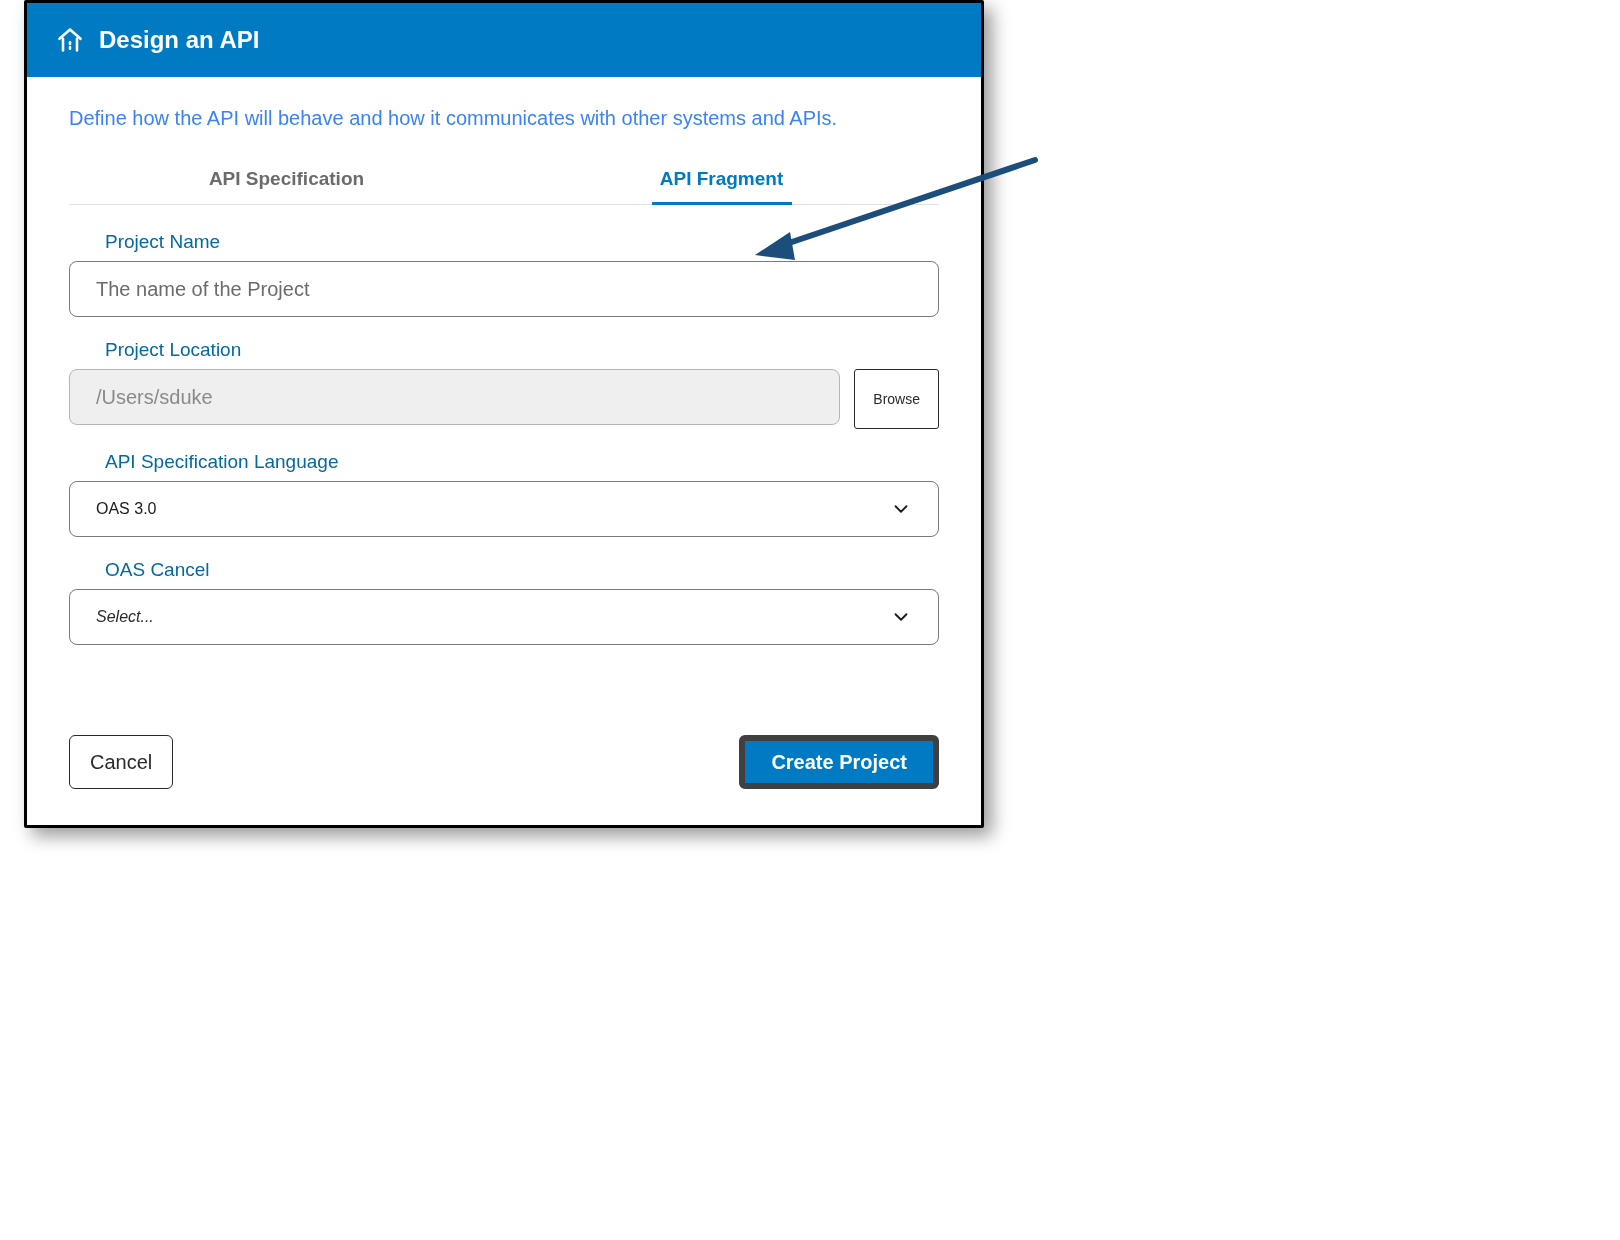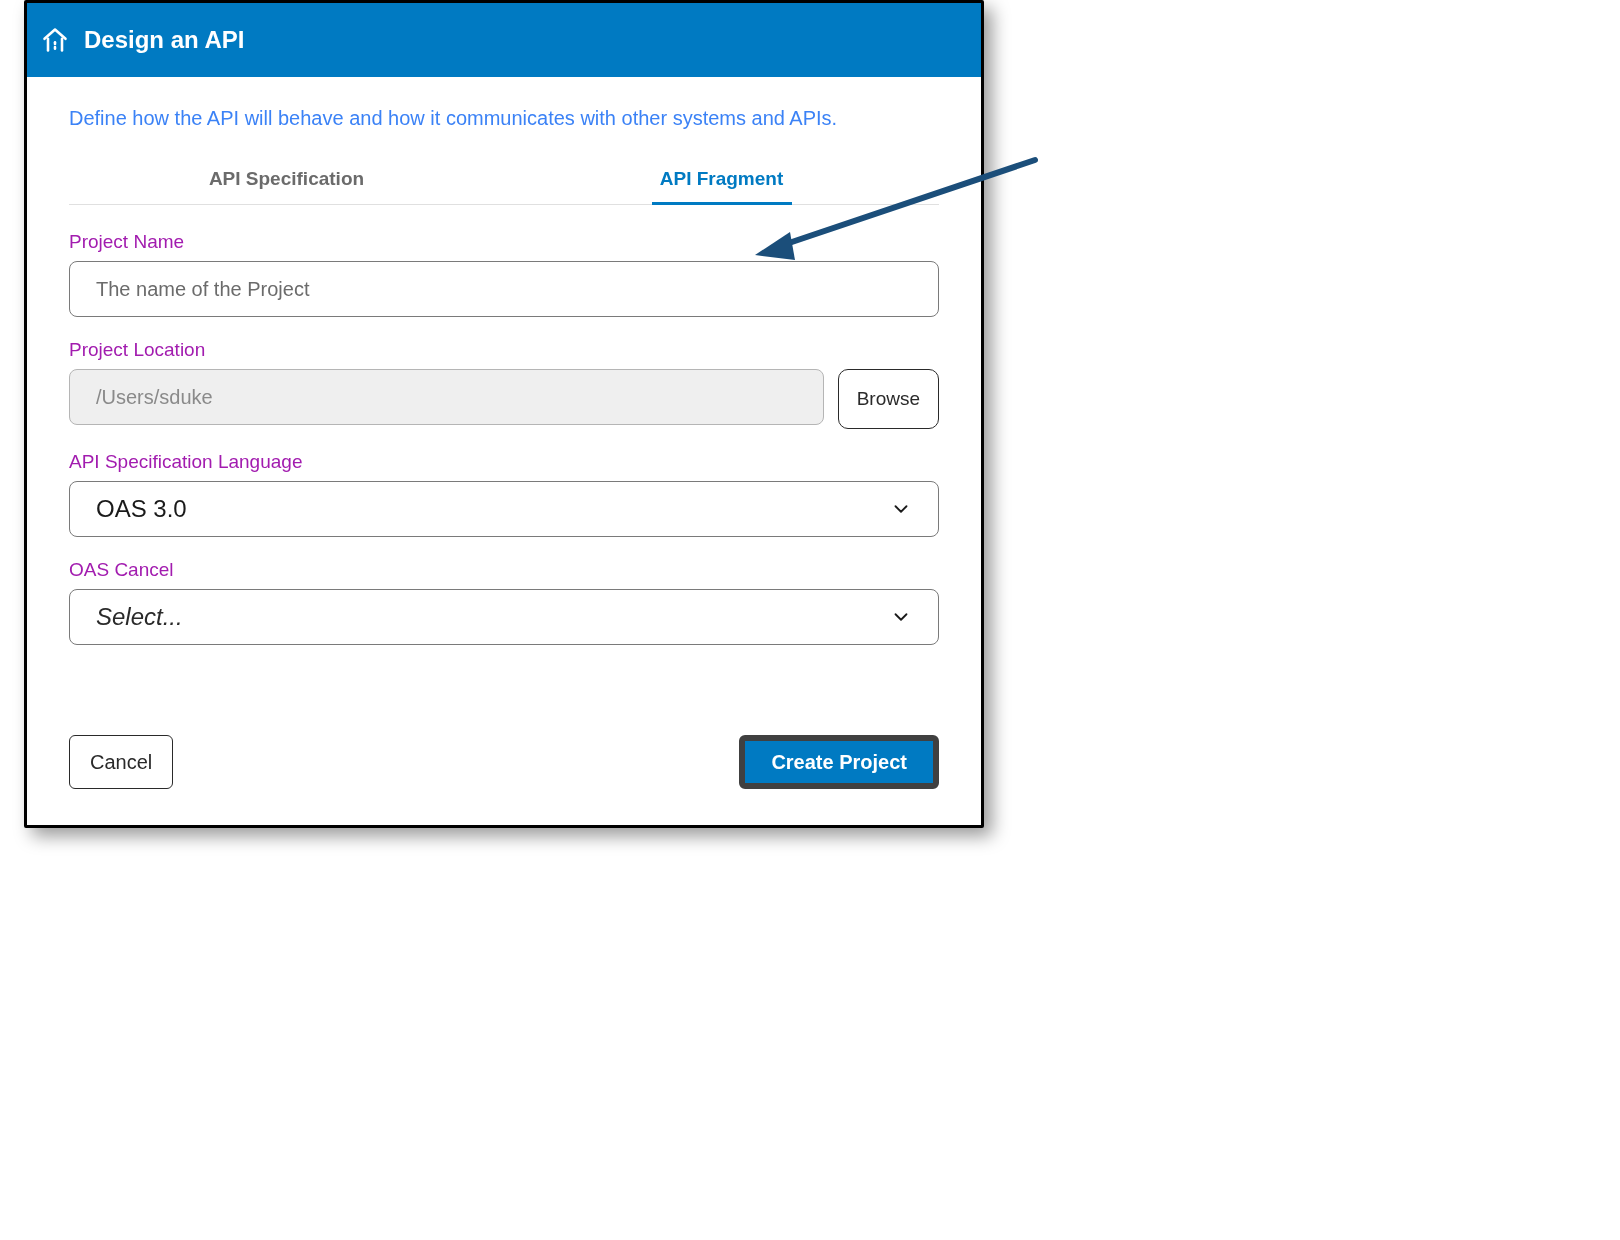--- a/index.html
+++ b/index.html
@@ -25,21 +25,21 @@
     border-radius: 2px;
     box-shadow: 8px 8px 18px rgba(0,0,0,0.4);
     overflow: hidden;
   }
 
   .header {
     background: #007ac2;
     color: #fff;
     display: flex;
     align-items: center;
-    padding: 22px 13px;
+    padding: 22px 28px;
   }
   .header .icon {
     width: 30px; height: 30px;
     margin-right: 14px;
     display: flex; align-items: center; justify-content: center;
   }
   .header h1 {
     font-size: 24px;
     font-weight: 700;
     margin: 0;
@@ -78,23 +78,24 @@
     background: #007ac2;
     bottom: -1px;
     left: 50%;
     transform: translateX(-50%);
     width: 140px;
   }
 
   .field { margin-bottom: 22px; }
   .field-label {
     font-size: 19px;
-    color: #a21caf;
+    color: #0369a1;
     margin-bottom: 8px;
     display: block;
+    margin-left: 36px;
   }
 
   .text-input, .select-input, .location-input {
     width: 100%;
     height: 56px;
     border: 1px solid #7a7a7a;
     border-radius: 8px;
     font-size: 20px;
     padding: 0 26px;
     background: #fff;
@@ -110,37 +111,37 @@
   .location-input {
     flex: 1;
     background: #efefef;
     color: #8a8a8a;
     border: 1px solid #b5b5b5;
   }
   .browse-btn {
     height: 60px;
     padding: 0 18px;
     border: 1px solid #2a2a2a;
-    border-radius: 10px;
-    background: #fff;
-    font-size: 19px;
+    border-radius: 3px;
+    background: #fff;
+    font-size: 14px;
     color: #2a2a2a;
     cursor: pointer;
   }
 
   .select-wrap {
     position: relative;
   }
   .select-input {
     display: flex;
     align-items: center;
     justify-content: space-between;
     cursor: pointer;
   }
-  .select-input .value { font-size: 24px; }
+  .select-input .value { font-size: 16px; }
   .select-input .placeholder { font-style: italic; color: #2a2a2a; }
   .chevron {
     width: 22px; height: 22px;
     display: inline-flex; align-items: center; justify-content: center;
   }
 
   .footer {
     display: flex;
     justify-content: space-between;
     align-items: center;

